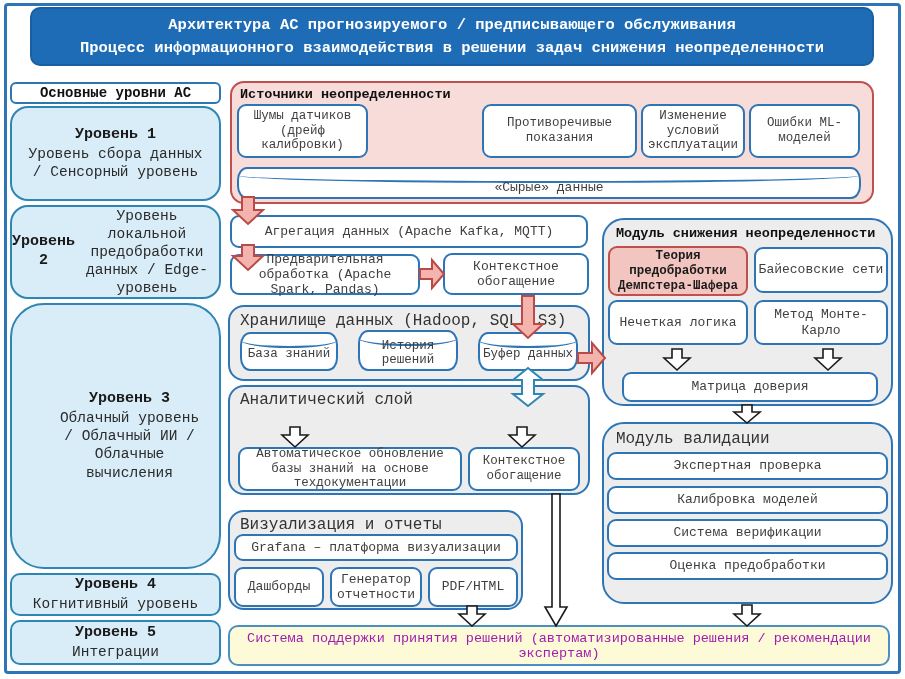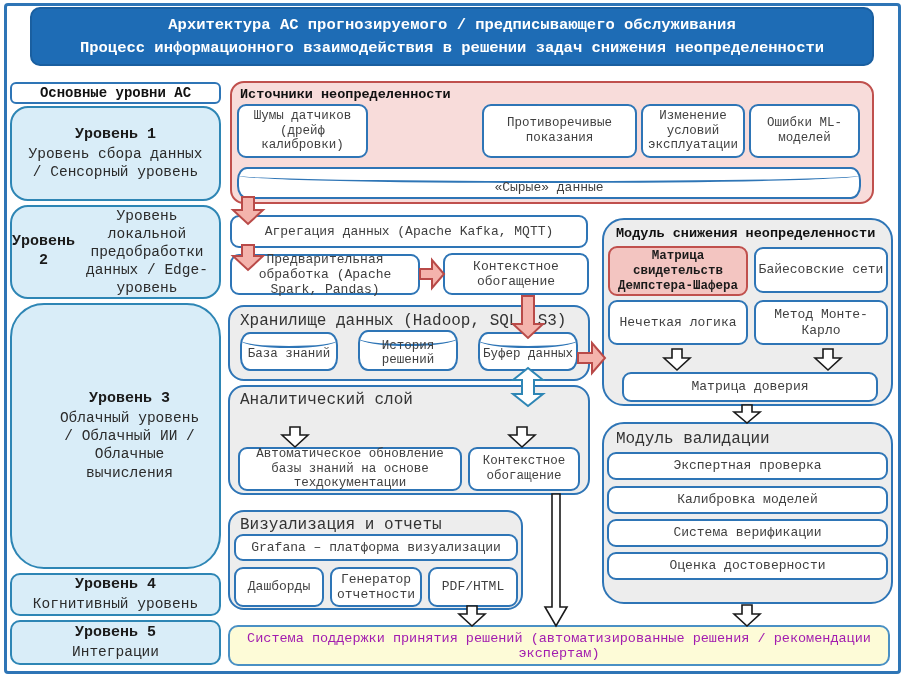--- a/index.html
+++ b/index.html
@@ -125,33 +125,33 @@
     <div class="panel-title" style="left:10px; top:4px;">Визуализация и отчеты</div>
   </div>
   <div class="abs whitebox center" style="left:234px; top:534px; width:284px; height:27px; font-size:13px;">Grafana – платформа визуализации</div>
   <div class="abs whitebox center" style="left:234px; top:567px; width:90px; height:40px; font-size:13px;">Дашборды</div>
   <div class="abs whitebox center" style="left:330px; top:567px; width:92px; height:40px; font-size:13px;">Генератор отчетности</div>
   <div class="abs whitebox center" style="left:428px; top:567px; width:90px; height:40px; font-size:13px;">PDF/HTML</div>
 
   <div class="abs graypanel" style="left:602px; top:218px; width:291px; height:188px; border-radius:22px;">
     <div class="panel-title bold" style="left:12px; top:6px;">Модуль снижения неопределенности</div>
   </div>
-  <div class="abs pinkbox center" style="left:608px; top:246px; width:140px; height:50px; padding:0 4px;">Матрица свидетельств Демпстера-Шафера</div>
+  <div class="abs pinkbox center" style="left:608px; top:246px; width:140px; height:50px; padding:0 4px;">Теория предобработки Демпстера-Шафера</div>
   <div class="abs whitebox center" style="left:754px; top:247px; width:134px; height:46px; font-size:13px;">Байесовские сети</div>
   <div class="abs whitebox center" style="left:608px; top:300px; width:140px; height:45px; font-size:13px;">Нечеткая логика</div>
   <div class="abs whitebox center" style="left:754px; top:300px; width:134px; height:45px; font-size:13px;">Метод Монте-Карло</div>
   <div class="abs whitebox center" style="left:622px; top:372px; width:256px; height:30px; font-size:13px;">Матрица доверия</div>
 
   <div class="abs graypanel" style="left:602px; top:422px; width:291px; height:182px; border-radius:22px;">
     <div class="panel-title" style="left:12px; top:6px;">Модуль валидации</div>
   </div>
   <div class="abs whitebox center" style="left:607px; top:452px; width:281px; height:28px; font-size:13px;">Экспертная проверка</div>
   <div class="abs whitebox center" style="left:607px; top:486px; width:281px; height:28px; font-size:13px;">Калибровка моделей</div>
   <div class="abs whitebox center" style="left:607px; top:519px; width:281px; height:28px; font-size:13px;">Система верификации</div>
-  <div class="abs whitebox center" style="left:607px; top:552px; width:281px; height:28px; font-size:13px;">Оценка достоверности</div>
+  <div class="abs whitebox center" style="left:607px; top:552px; width:281px; height:28px; font-size:13px;">Оценка предобработки</div>
 
   <div class="abs yellowbox center" style="left:228px; top:625px; width:662px; height:41px;">Система поддержки принятия решений (автоматизированные решения / рекомендации экспертам)</div>
 
   <svg class="arrow" style="left:233px; top:197px;" width="30" height="27">
     <polygon points="9,0 21,0 21,13 30,13 15,27 0,13 9,13" fill="#f4b3ac" stroke="#b94a48" stroke-width="2"></polygon>
   </svg>
 
   <svg class="arrow" style="left:233px; top:245px;" width="30" height="25">
     <polygon points="9,0 21,0 21,11 30,11 15,25 0,11 9,11" fill="#f4b3ac" stroke="#b94a48" stroke-width="2"></polygon>
   </svg>

